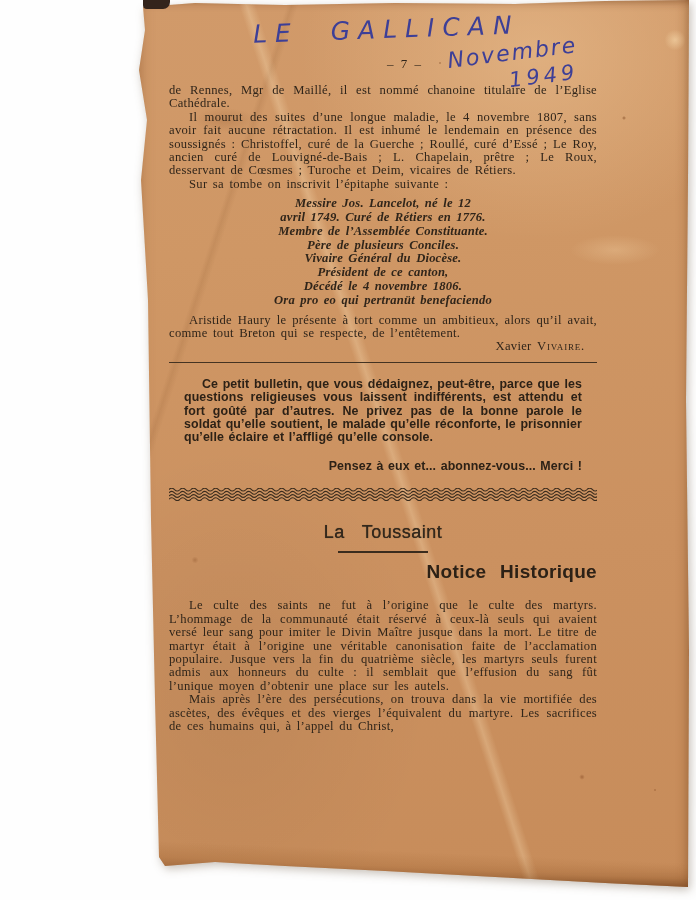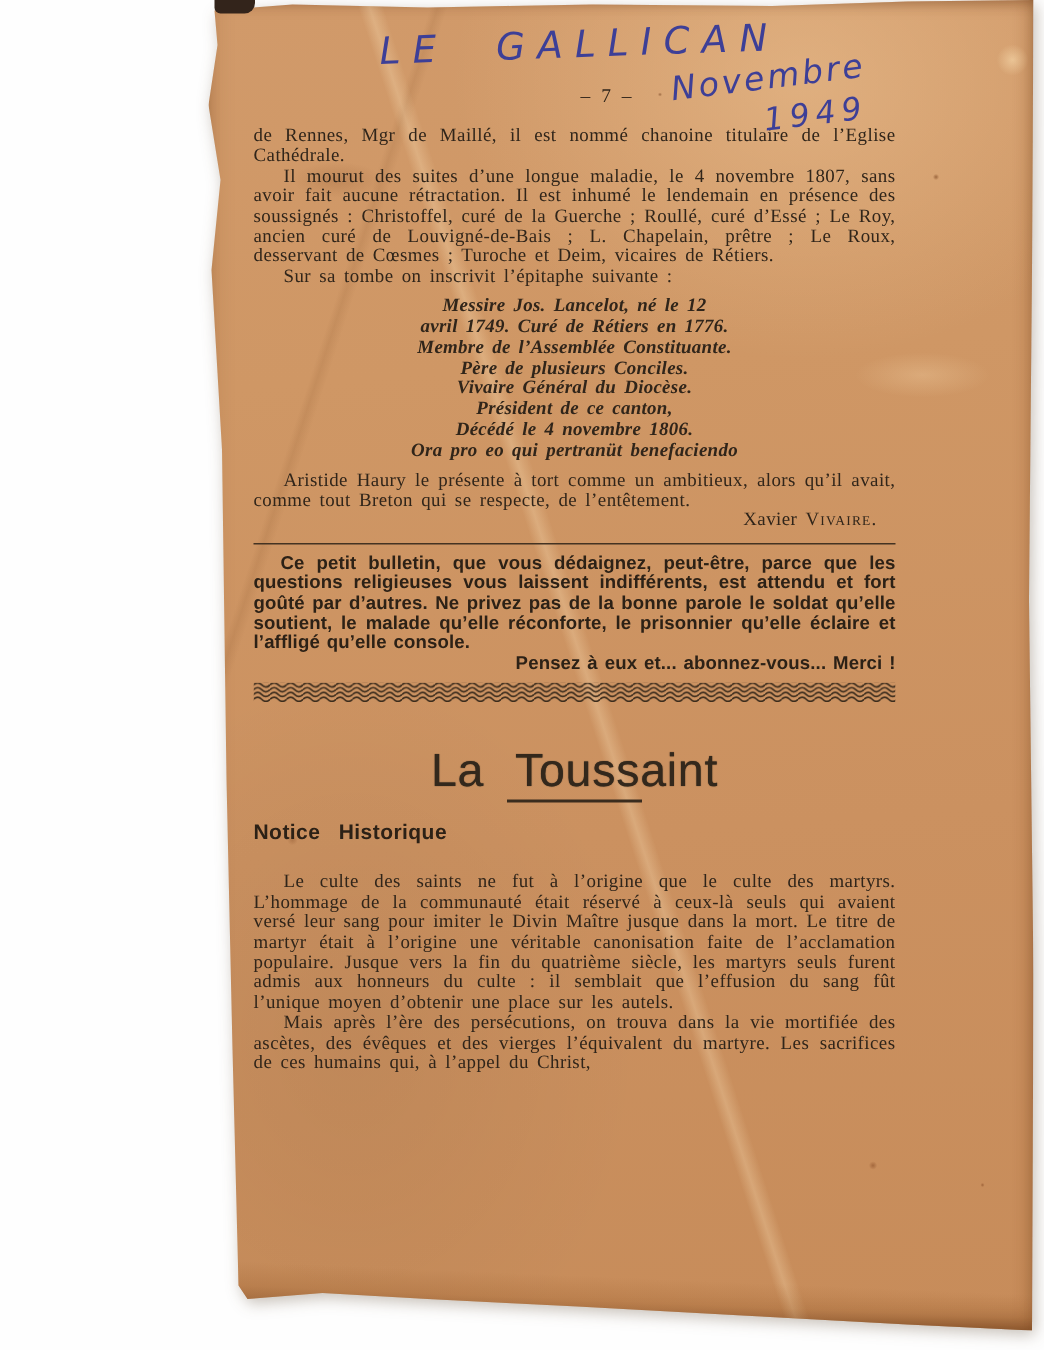--- a/index.html
+++ b/index.html
@@ -70,31 +70,31 @@
 
   .epitaph{margin:6px 0;text-align:center;font-style:italic;font-weight:bold;
     line-height:13.8px;letter-spacing:.2px;}
   .signature{margin-top:2px;text-align:right;padding-right:12px;text-indent:0;}
   .sc{font-variant:small-caps;letter-spacing:.8px;}
   .rule{height:0;border-top:1.3px solid #443322;margin:8px 0 6px 0;}
 
   .bulletin{font-family:"Liberation Sans", sans-serif;font-weight:bold;
     font-size:12.4px;line-height:13.4px;letter-spacing:.1px;word-spacing:1px;
     color:#2c2116;}
-  .bulletin p{text-indent:18px;margin:0;}
+  .bulletin p{text-indent:18px;margin:15px;}
   .cta{text-align:right;}
 
   .wavy{margin-top:6px;height:13px;}
 
-  .art2-title{margin-top:32px;text-align:center;font-family:"Liberation Sans", sans-serif;
-    font-size:31px;font-weight:400;color:#33281c;word-spacing:12px;letter-spacing:.5px;
+  .art2-title{margin-top:17px;text-align:center;font-family:"Liberation Sans", sans-serif;
+    font-size:18px;font-weight:400;color:#33281c;word-spacing:12px;letter-spacing:.5px;
     text-shadow:0 0 .7px #33281c;line-height:28px;text-indent:0;}
   .title-underline{width:90px;height:2px;background:#3a2c1e;margin:5px auto 0 auto;}
-  .art2-subtitle{margin-top:12px;text-align:left;font-family:"Liberation Sans", sans-serif;
-    font-weight:bold;font-size:14px;word-spacing:8px;color:#2c2116;line-height:14px;}
+  .art2-subtitle{margin-top:12px;text-align:right;font-family:"Liberation Sans", sans-serif;
+    font-weight:bold;font-size:19px;word-spacing:8px;color:#2c2116;line-height:14px;}
   .art2-body{margin-top:20px;}
 </style>
 </head>
 <body>
 
 <div class="paper-wrap">
   <div class="paper">
 
     <span class="hw hw-title">LE GALLICAN</span>
     <span class="page-num">– 7 –</span>

